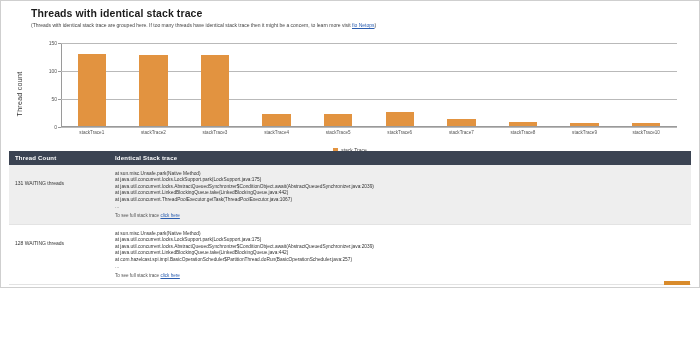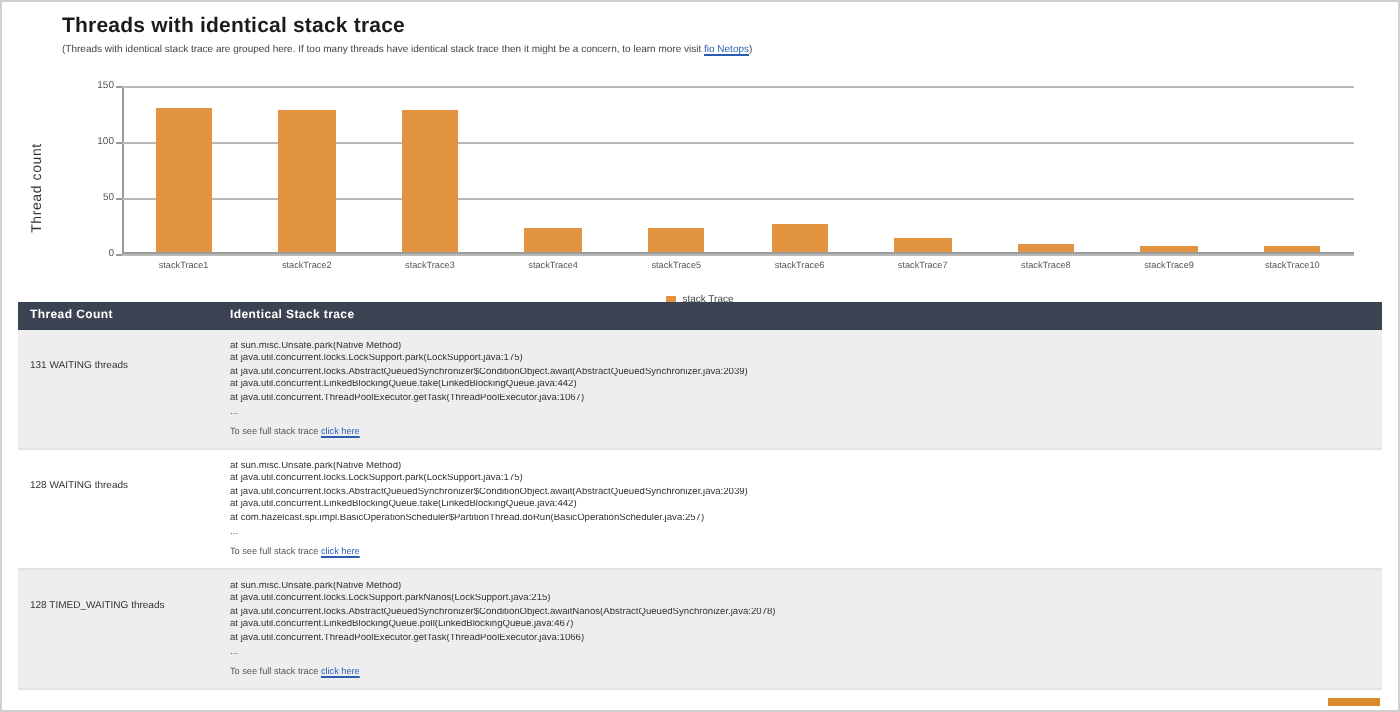--- a/index.html
+++ b/index.html
@@ -4,21 +4,21 @@
 <style>
   * { box-sizing: border-box; }
   html, body { margin:0; padding:0; }
   body {
     width:700px; height:356px;
     font-family:"Liberation Sans", sans-serif;
     background:#ffffff;
     color:#222;
     overflow:hidden;
   }
-  .page { width:700px; height:356px; position:relative; background:#fff;
+  .page { width:700px; height:288px; position:relative; background:#fff;
           border:1px solid #cfcfcf; }
 
   
   .hdr { padding:6px 0 0 30px; }
   .hdr-title { font-size:10.5px; font-weight:bold; color:#1b1b1b;
                letter-spacing:.1px; line-height:12px; }
   .hdr-sub { font-size:5px; color:#444; line-height:7px; margin-top:3px;
              white-space:nowrap; }
   .hdr-sub a { color:#2a5db0; text-decoration:underline; }
 

